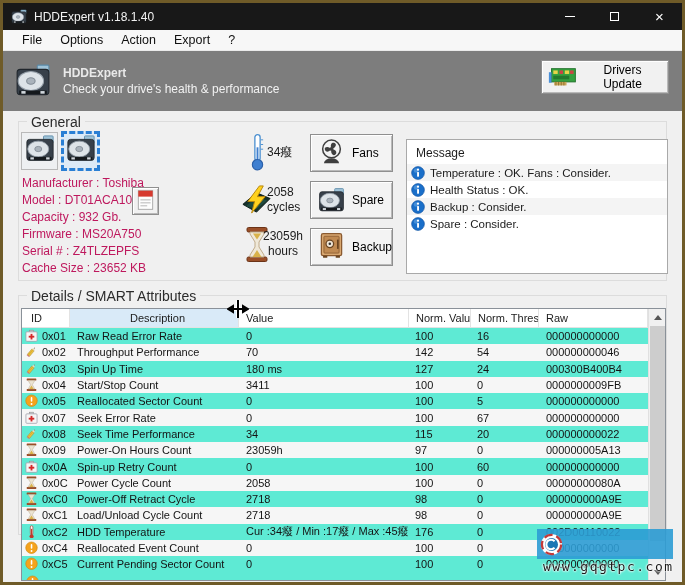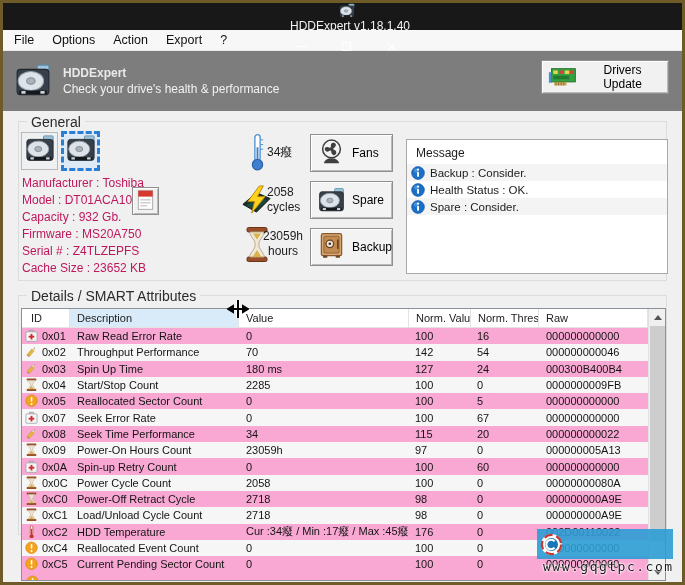--- a/index.html
+++ b/index.html
@@ -2,32 +2,32 @@
 <html><head>
 <meta charset="utf-8">
 <style>
   * { margin:0; padding:0; box-sizing:border-box; }
   html,body { width:685px; height:585px; }
   body { font-family:"Liberation Sans","DejaVu Sans",sans-serif; background:#6f5b28; }
 
   .frame { width:685px; height:585px; border:3px solid #6f5b28; background:#f0f0f0; position:relative; overflow:hidden; }
 
   
-  .titlebar { height:27px; background:#181818; display:flex; align-items:center; padding-left:8px;flex-direction:column; }
+  .titlebar { height:27px; background:#181818; display:flex; align-items:center; padding-left:8px; }
   .tb-icon { width:16px; height:16px; display:inline-flex; }
   .tb-icon svg { width:16px; height:16px; }
   .tb-title { color:#f2f2f2; font-size:12px; margin-left:7px; flex:1; }
   .tb-controls { display:flex; height:27px; }
   .tbc { width:45px; height:27px; display:flex; align-items:center; justify-content:center; color:#fff; cursor:pointer; }
   .glyph-min { width:10px; height:1px; background:#fff; display:block; }
   .glyph-max { width:9px; height:9px; border:1px solid #fff; display:block; }
   .tbc.close { font-size:15px; line-height:1; }
 
   
-  .menubar { height:21px; background:#f7f7f7; display:flex; align-items:center; padding-left:2px; border-bottom:1px solid #eaeaea; }
+  .menubar { height:21px; background:#f7f7f7; display:flex; align-items:center; padding-left:10px; border-bottom:1px solid #eaeaea; }
   .menu-item { font-size:12.5px; color:#101010; padding:0 9px; height:21px; line-height:21px; cursor:default; }
 
   
   .banner { height:60px; background:#7d7d7d; display:flex; align-items:center; padding:0 14px 0 12px; position:relative; }
   .banner-logo { width:36px; height:36px; display:inline-flex; }
   .banner-logo svg { width:36px; height:36px; }
   .banner-text { margin-left:12px; }
   .banner-title { color:#e9e9e9; font-size:12px; font-weight:bold; }
   .banner-sub { color:#f2f2f2; font-size:12px; margin-top:2px; }
   .drivers-btn { position:absolute; right:13px; top:9px; width:128px; height:34px; display:flex; align-items:center; gap:5px; padding:0 6px; }
@@ -71,26 +71,26 @@
 
   
   .message-panel { position:absolute; left:387px; top:17px; width:262px; height:135px; background:#fff; border:1px solid #a9a9a9; overflow:hidden; }
   .msg-title { font-size:12px; color:#1c1c1c; padding:6px 0 4px 9px; }
   .msg-item { display:flex; align-items:center; height:17px; padding-left:4px; font-size:11.5px; color:#1c1c1c; }
   .msg-item:nth-child(odd) { background:#f4f4f4; }
   .msg-item .mi { width:14px; height:14px; display:inline-flex; margin-right:5px; }
   .msg-item .mi svg { width:14px; height:14px; }
 
   
-  .table { position:absolute; left:2px; top:12px; width:645px; height:273px; background:#f9a8d4; border:1px solid #8a9199; display:flex; overflow:hidden; }
+  .table { position:absolute; left:2px; top:12px; width:645px; height:273px; background:#5eead4; border:1px solid #8a9199; display:flex; overflow:hidden; }
   .table-content { width:626px; }
   .thead { display:grid; grid-template-columns:48px 169px 170px 62px 68px 1fr; height:19px; border-bottom:1px solid #e3e3e3; background:#fff; }
   .th { font-size:11px; color:#1c1c1c; line-height:18px; padding-left:7px; border-right:1px solid #e3e3e3; white-space:nowrap; overflow:hidden; cursor:default; }
   .th.c-id { padding-left:9px; }
-  .th.hl { background:#d9eaf8; }
+  .th.hl { background:#d9eaf8;text-align:center; }
   .tbody .trow { display:grid; grid-template-columns:48px 169px 170px 62px 68px 1fr; height:16.3px; align-items:center; }
   .tbody .trow:nth-child(even) { background:#f6f6f6; }
   .trow span { font-size:11px; color:#141414; white-space:nowrap; overflow:hidden; }
   .c-idcell { display:flex; align-items:center; padding-left:3px; }
   .ric { width:14px; height:14px; display:inline-flex; flex:0 0 14px; }
   .ric svg { width:13px; height:13.5px; }
   .idtxt { margin-left:3px; }
   .c-desc,.c-val { padding-left:7px; }
   .c-nv,.c-nt { padding-left:6px; }
   .c-raw { padding-left:7px; }
@@ -320,21 +320,21 @@
         <div class="msg-list">
           <div class="msg-item">
             <span class="mi">
                 <svg viewBox="0 0 14 14">
                   <circle cx="7" cy="7" r="6.4" fill="#1a6fc9" stroke="#0d4f9e" stroke-width="0.6"></circle>
                   <circle cx="5" cy="4.5" r="2.2" fill="#5ea0e0" opacity="0.65"></circle>
                   <rect x="6.1" y="5.8" width="1.9" height="5" rx="0.9" fill="#fff"></rect>
                   <circle cx="7" cy="3.7" r="1.15" fill="#fff"></circle>
                 </svg>
               </span>
-            <span>Backup : Consider.</span>
+            <span>Temperature : OK. Fans : Consider.</span>
           </div>
           <div class="msg-item">
             <span class="mi">
                 <svg viewBox="0 0 14 14">
                   <circle cx="7" cy="7" r="6.4" fill="#1a6fc9" stroke="#0d4f9e" stroke-width="0.6"></circle>
                   <circle cx="5" cy="4.5" r="2.2" fill="#5ea0e0" opacity="0.65"></circle>
                   <rect x="6.1" y="5.8" width="1.9" height="5" rx="0.9" fill="#fff"></rect>
                   <circle cx="7" cy="3.7" r="1.15" fill="#fff"></circle>
                 </svg>
               </span>
@@ -342,20 +342,31 @@
           </div>
           <div class="msg-item">
             <span class="mi">
                 <svg viewBox="0 0 14 14">
                   <circle cx="7" cy="7" r="6.4" fill="#1a6fc9" stroke="#0d4f9e" stroke-width="0.6"></circle>
                   <circle cx="5" cy="4.5" r="2.2" fill="#5ea0e0" opacity="0.65"></circle>
                   <rect x="6.1" y="5.8" width="1.9" height="5" rx="0.9" fill="#fff"></rect>
                   <circle cx="7" cy="3.7" r="1.15" fill="#fff"></circle>
                 </svg>
               </span>
+            <span>Backup : Consider.</span>
+          </div>
+          <div class="msg-item">
+            <span class="mi">
+                <svg viewBox="0 0 14 14">
+                  <circle cx="7" cy="7" r="6.4" fill="#1a6fc9" stroke="#0d4f9e" stroke-width="0.6"></circle>
+                  <circle cx="5" cy="4.5" r="2.2" fill="#5ea0e0" opacity="0.65"></circle>
+                  <rect x="6.1" y="5.8" width="1.9" height="5" rx="0.9" fill="#fff"></rect>
+                  <circle cx="7" cy="3.7" r="1.15" fill="#fff"></circle>
+                </svg>
+              </span>
             <span>Spare : Consider.</span>
           </div>
         </div>
       </div>
     </div>
 
     <div class="groupbox gb-details">
       <span class="legend">Details / SMART Attributes</span>
 
       <div class="table">
@@ -435,21 +446,21 @@
                     <svg viewBox="0 0 12 14">
                       <rect x="1" y="0.6" width="10" height="2.1" rx="0.6" fill="#9a4f28"></rect>
                       <rect x="1" y="11.3" width="10" height="2.1" rx="0.6" fill="#9a4f28"></rect>
                       <path d="M2.6 2.7 h6.8 l-2.5 4.3 2.5 4.3 H2.6 l2.5 -4.3 Z" fill="#ece4d2" stroke="#b9a98c" stroke-width="0.5"></path>
                       <path d="M3.8 11.3 h4.4 l-2.2 -3.4 Z" fill="#d9b24a"></path>
                     </svg>
                   </i>
                   <span class="idtxt">0x04</span>
                 </span>
     <span class="c-desc">Start/Stop Count</span>
-    <span class="c-val">2285</span>
+    <span class="c-val">3411</span>
     <span class="c-nv">100</span>
     <span class="c-nt">0</span>
     <span class="c-raw">0000000009FB</span>
   </div>
               <div class="trow">
     <span class="c-idcell">
                   <i class="ric">
                     <svg viewBox="0 0 14 14">
                       <circle cx="7" cy="7" r="6.2" fill="#f5a31c" stroke="#cf860e" stroke-width="0.7"></circle>
                       <rect x="6.2" y="3" width="1.7" height="5.2" rx="0.8" fill="#fff"></rect>

